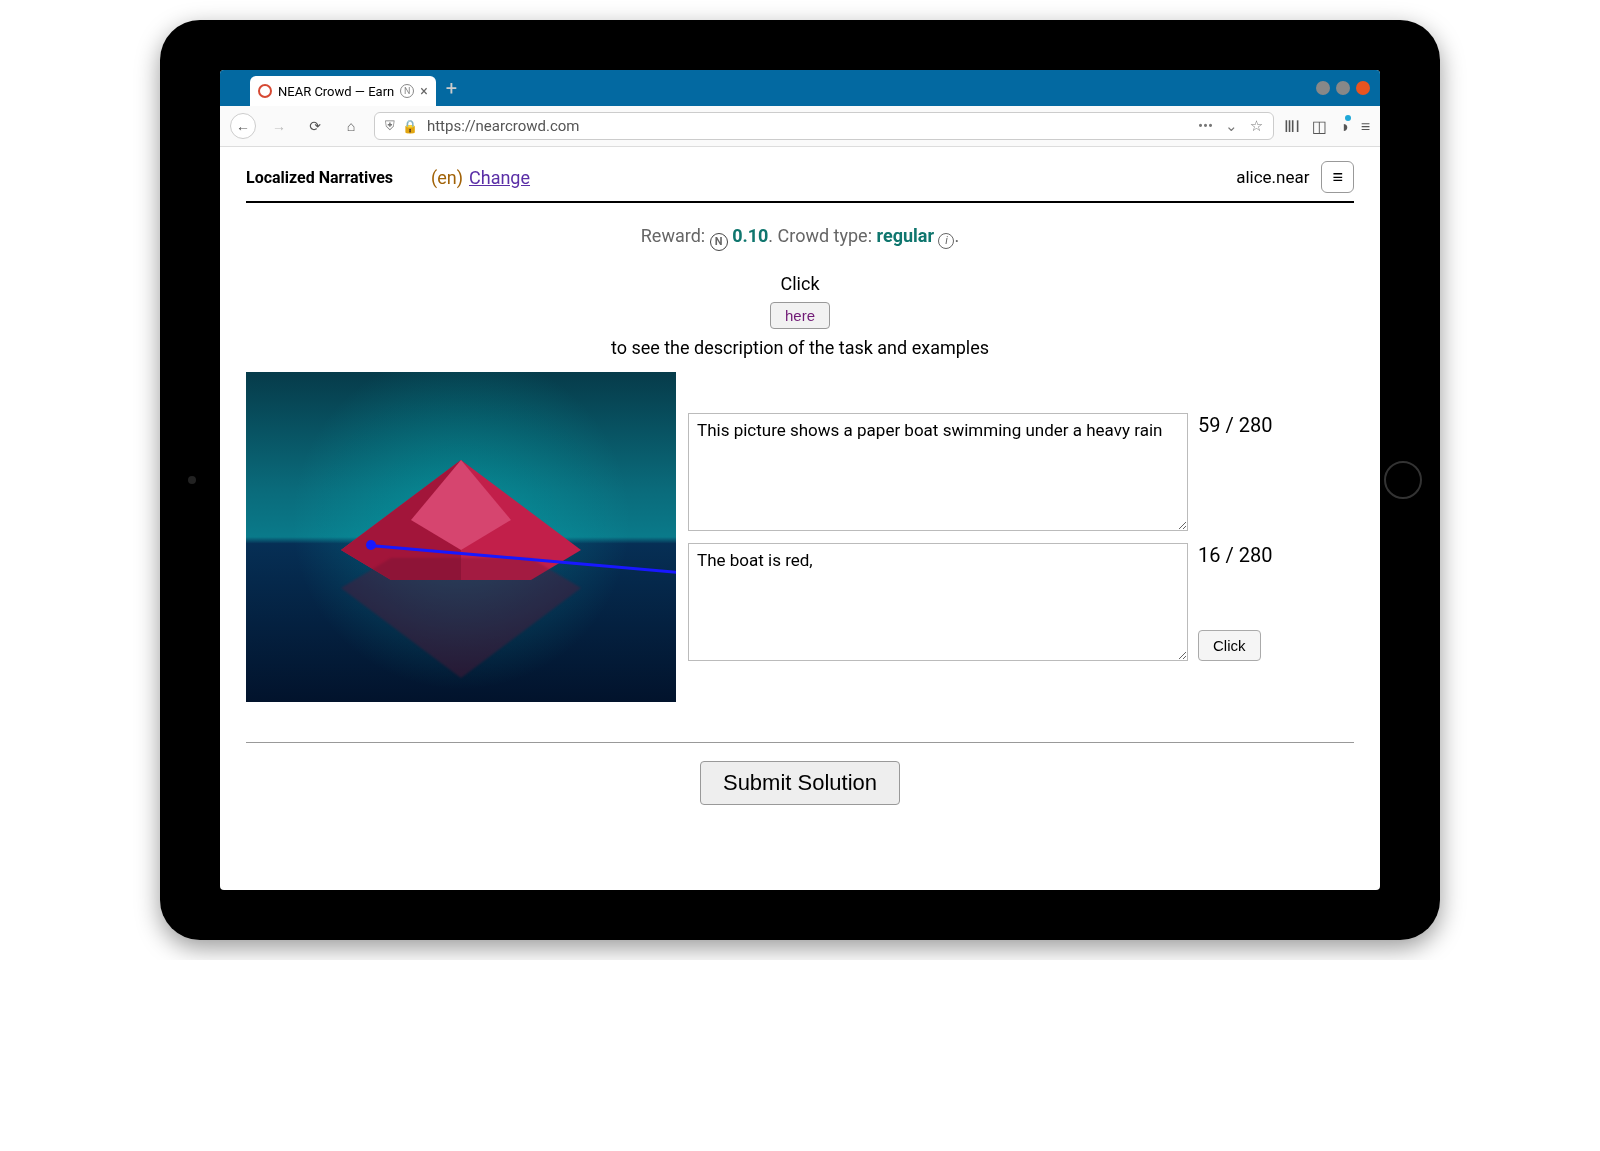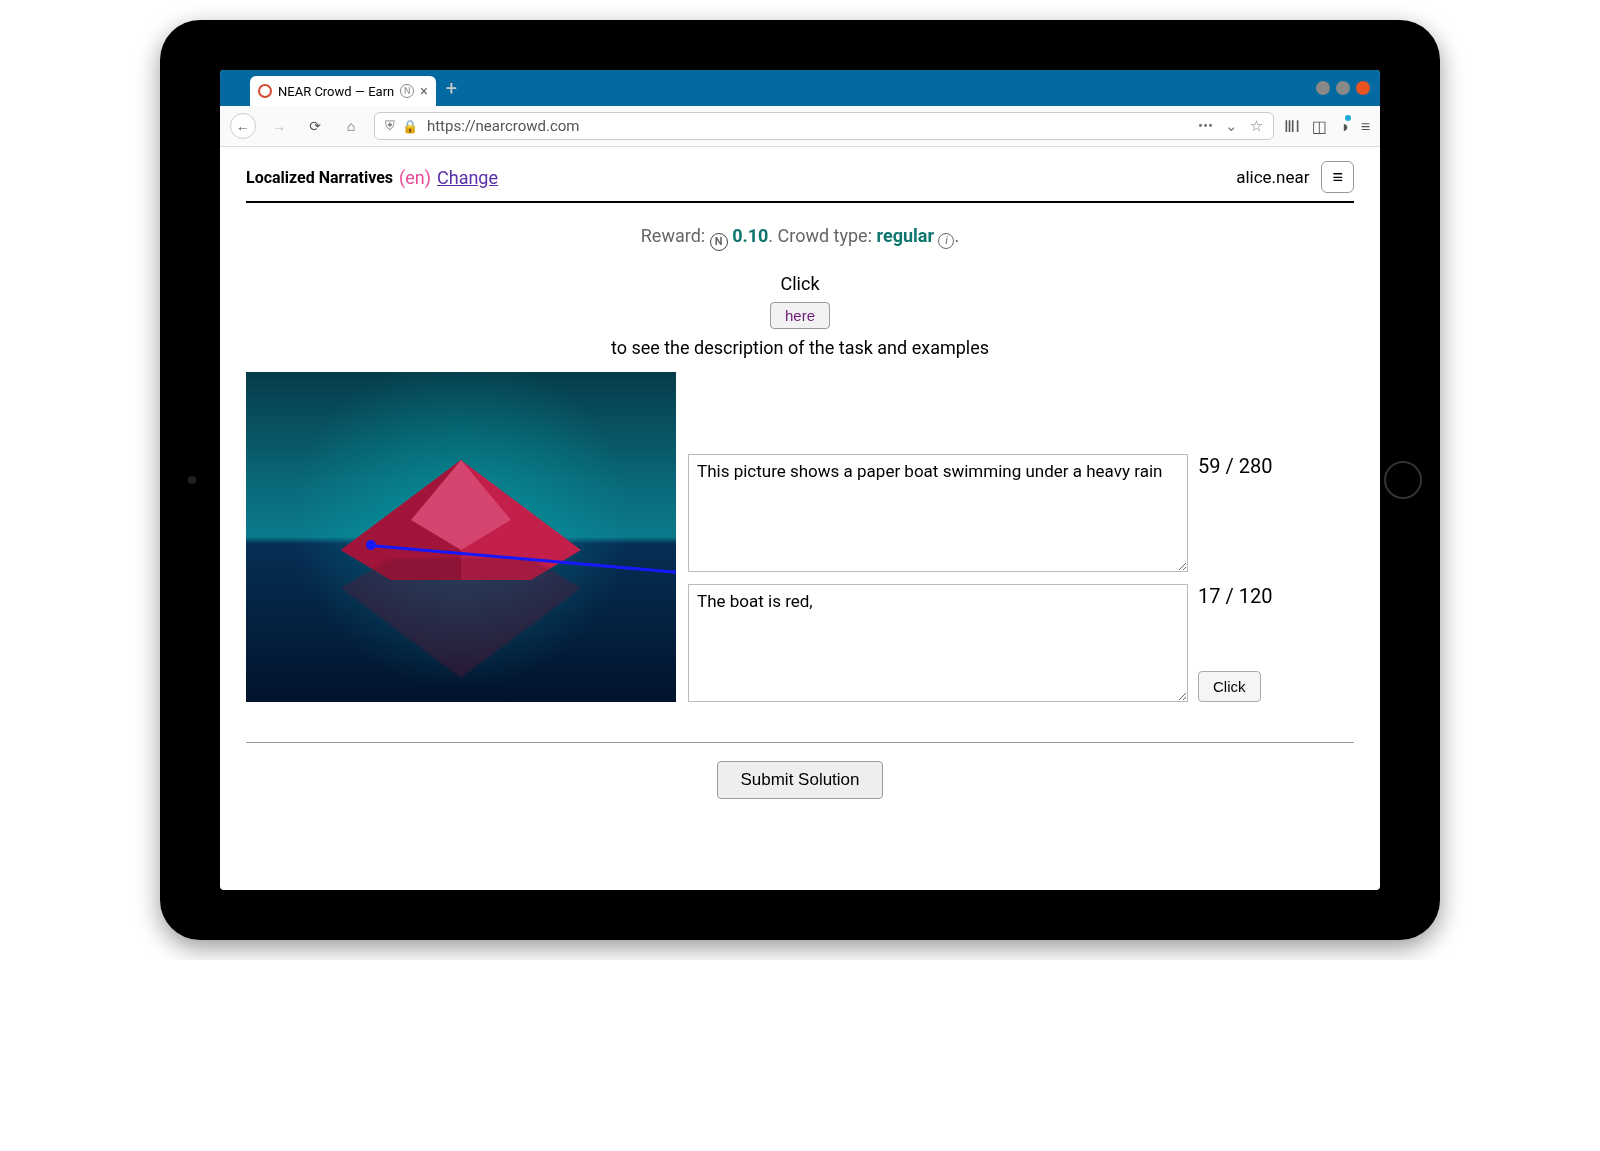--- a/index.html
+++ b/index.html
@@ -94,32 +94,32 @@
   }
   .urlfield .shield, .urlfield .lock { font-size:13px; color:#777; }
   .url-right { margin-left:auto; display:flex; gap:12px; color:#777; font-size:15px; align-items:center;}
   .right-icons { display:flex; gap:12px; align-items:center; color:#555; font-size:16px; }
   .acct { position:relative; }
   .acct-dot { position:absolute; top:-2px; right:-2px; width:6px; height:6px; background:#1fa8d8; border-radius:50%; }
   
   .page { flex:1; overflow:auto; padding:14px 26px 30px; }
   .header-row { display:flex; align-items:center; gap:6px; border-bottom:2px solid #000; padding-bottom:8px; }
   .hdr-title { font-weight:bold; font-size:16px; }
-  .hdr-lang { font-size:18px; color:#ec4899; }
+  .hdr-lang { font-size:18px; color:#a16207;margin-left:32px; }
   .hdr-change { color:#5a2ea6; text-decoration:underline; font-size:18px; cursor:pointer; }
   .hdr-spacer { flex:1; }
   .username { font-size:17px; }
   .burger { border:1px solid #999; border-radius:6px; padding:4px 10px; font-size:18px; cursor:pointer; margin-left:6px;}
   .reward-line { text-align:center; color:#666; font-size:18px; margin:22px 0; }
   .reward-line .bold { font-weight:bold; color:#0f766e; }
   .n-icon { display:inline-flex; width:18px; height:18px; border:1.5px solid #444; border-radius:50%; align-items:center; justify-content:center; font-size:11px; font-weight:bold; vertical-align:-3px;}
   .info-icon { display:inline-flex; width:16px; height:16px; border:1.5px solid #666; border-radius:50%; align-items:center; justify-content:center; font-size:11px; font-style:italic; vertical-align:-2px; cursor:pointer;}
   .helpline { font-size:18px; display:flex; align-items:center; gap:8px; margin-bottom:14px;flex-direction:column;}
   .here-btn { border:1px solid #999; background:#f2f2f2; border-radius:4px; padding:4px 14px; font-size:15px; color:#701a75; cursor:pointer;}
-  .workarea { display:flex; gap:12px; align-items:flex-end; }
+  .workarea { display:flex; gap:12px; align-items:center; }
   .task-img {
     width:430px; height:330px; position:relative;
     background:
       radial-gradient(circle at 50% 45%, rgba(0,200,200,.35), transparent 60%),
       linear-gradient(#063b4a 0%, #0a6a7a 35%, #0a7a8a 50%, #062f55 52%, #02132c 100%);
     overflow:hidden;
   }
   .boat {
     position:absolute; left:50%; top:50%;
     transform: translate(-50%, -58%);
@@ -137,21 +137,21 @@
   .ta {
     width:500px; height:118px; resize:both;
     border:1px solid #bbb; font-family:inherit; font-size:17px;
     padding:6px 8px;
   }
   .counter { font-size:20px; white-space:nowrap; }
   .del-btn { border:1px solid #aaa; background:#f5f5f5; border-radius:4px; padding:6px 14px; font-size:15px; cursor:pointer; align-self:flex-start; margin-top:auto;}
   .side { display:flex; flex-direction:column; align-items:flex-start; height:118px; }
   hr.divider { border:none; border-top:1px solid #999; margin:40px 0 18px; }
   .submit-wrap { text-align:center; }
-  .submit-btn { border:1px solid #999; background:#eee; border-radius:4px; padding:8px 22px; font-size:17px; cursor:pointer; }
+  .submit-btn { border:1px solid #999; background:#eee; border-radius:4px; padding:8px 22px; font-size:22px; cursor:pointer; }
 </style>
 </head>
 <body>
 
 <div class="tablet">
   <div class="screen">
 
     <div class="tabbar">
       <div class="tab">
         <span class="tab-fav"></span>
@@ -236,21 +236,21 @@
         <div class="inputs">
           <div class="row">
             <textarea class="ta" style="">This picture shows a paper boat swimming under a heavy rain</textarea>
             <div class="side">
               <span class="counter">59 / 280</span>
             </div>
           </div>
           <div class="row">
             <textarea class="ta" style="">The boat is red, </textarea>
             <div class="side">
-              <span class="counter">17 / 120</span>
+              <span class="counter">16 / 280</span>
               <button class="del-btn">Click</button>
             </div>
           </div>
         </div>
       </div>
 
       <hr class="divider">
       <div class="submit-wrap">
         <button class="submit-btn">Submit Solution</button>
       </div>

